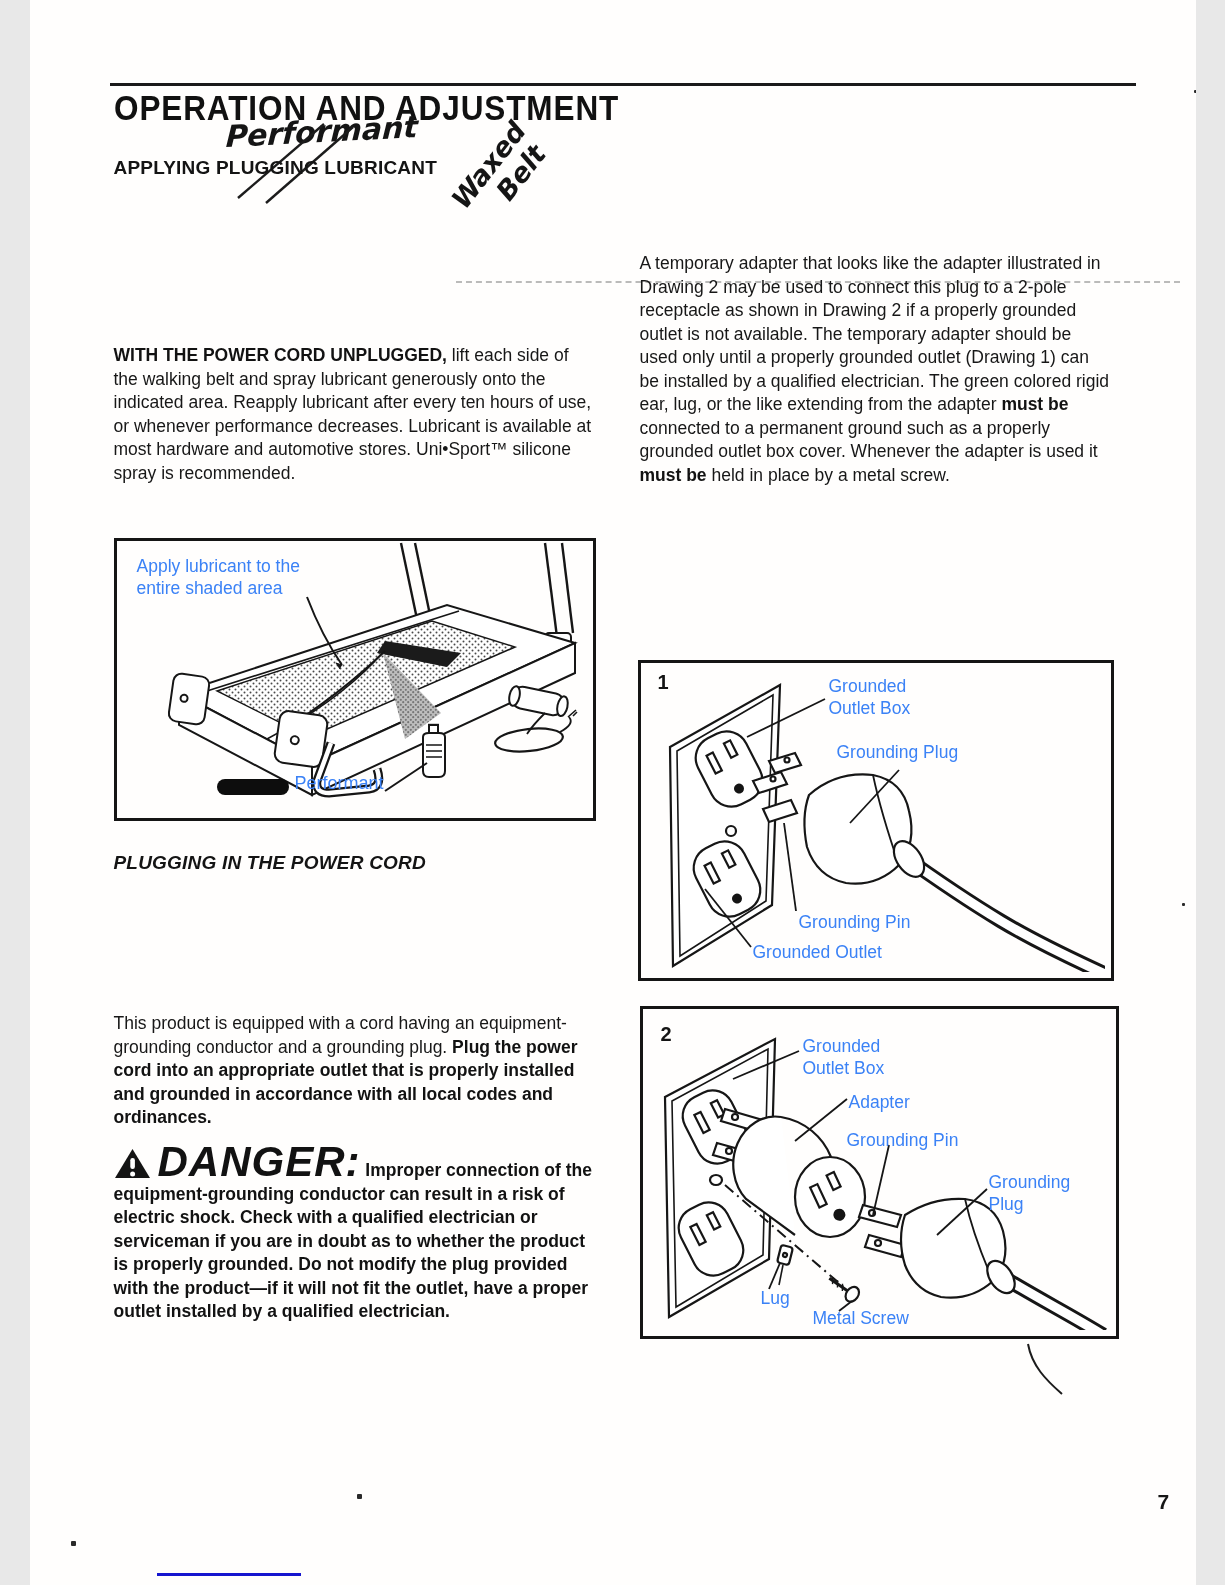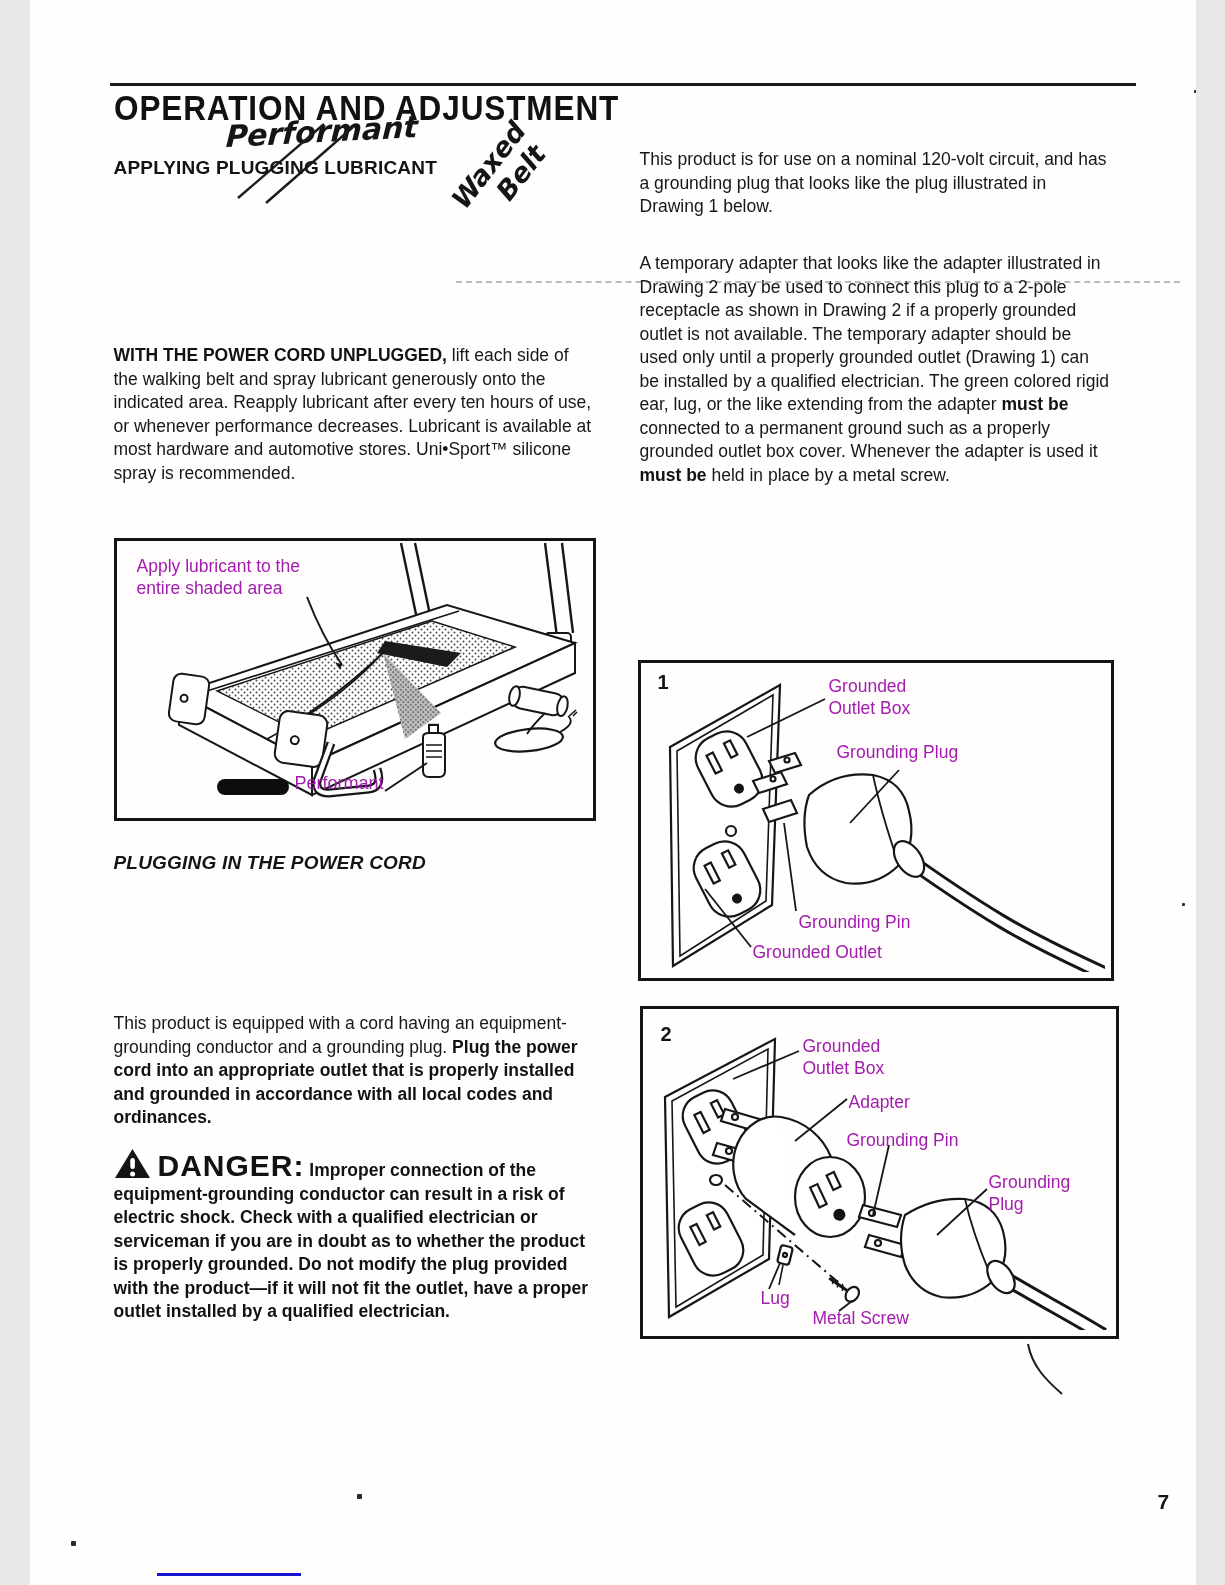--- a/index.html
+++ b/index.html
@@ -11,27 +11,27 @@
   }
   .abs{position:absolute;}
   .title{
     font-size:35px;font-weight:bold;letter-spacing:1px;white-space:nowrap;
     transform:scaleX(.9);transform-origin:0 0;color:#111;
   }
   .rule{background:#1a1a1a;height:3px;}
   .h2{font-size:19px;font-weight:bold;color:#141414;white-space:nowrap;letter-spacing:.2px;}
   .para{font-size:17.5px;line-height:23.5px;color:#171717;text-align:left;margin:0;}
   .para .b,.b{font-weight:bold;color:#121212;}
-  .para .big{font-size:30px;font-weight:bold;letter-spacing:1px;}
+  .para .big{font-size:42px;font-weight:bold;letter-spacing:1px;font-style:italic;}
   .hand{
     font-family:"DejaVu Sans",sans-serif;font-style:italic;font-weight:bold;
     color:#151515;white-space:nowrap;
   }
   .figbox{border:3px solid #151515;background:#fffefd;}
-  .figlabel{font-size:17.5px;line-height:22px;color:#a21caf;white-space:pre-line;}
+  .figlabel{font-size:17.5px;line-height:22px;color:#3b82f6;white-space:pre-line;}
   .fignum{font-size:20px;font-weight:bold;color:#141414;}
   .blob{background:#0d0d0d;border-radius:8px;}
   .speck{position:absolute;background:#2a2a2a;border-radius:1px;}
   .dashline{border-top:2px dashed #8f8f8f;opacity:.6;height:0;}
   .blueline{background:#1515cf;}
   .danger-icon{display:inline-block;margin-right:7px;vertical-align:-4px;}
   svg{display:block;}
 </style>
 </head>
 <body>
@@ -137,21 +137,20 @@
   <p class="abs para" style="left:84px;top:1012px;width:478px;"><span>This product is equipped with a cord having an equipment-grounding conductor and a grounding plug. </span><span class="b">Plug the power cord into an appropriate outlet that is properly installed and grounded in accordance with all local codes and ordinances.</span></p>
 
   <p class="abs para" style="left:84px;top:1148px;width:484px;">
     <span class="danger-icon"><svg width="37" height="32" viewBox="0 0 37 32">
           <path d="M18.5 1 L36 30 L1 30 Z" fill="#141414"></path>
           <rect x="16.3" y="10" width="4.6" height="11" rx="2.2" fill="#fff"></rect>
           <circle cx="18.6" cy="26" r="2.5" fill="#fff"></circle>
         </svg></span><span><span class="b big">DANGER:</span><span class="b"> Improper connection of the equipment-grounding conductor can result in a risk of electric shock. Check with a qualified electrician or serviceman if you are in doubt as to whether the product is properly grounded. Do not modify the plug provided with the product—if it will not fit the outlet, have a proper outlet installed by a qualified electrician.</span></span>
   </p>
 
-  <p class="abs para" style="left:610px;top:148px;width:470px;">This product is for use on a nominal 120-volt circuit, and has a grounding plug that looks like the plug illustrated in Drawing 1 below.</p>
 
   <p class="abs para" style="left:610px;top:252px;width:470px;"><span>A temporary adapter that looks like the adapter illustrated in Drawing 2 may be used to connect this plug to a 2-pole receptacle as shown in Drawing 2 if a properly grounded outlet is not available. The temporary adapter should be used only until a properly grounded outlet (Drawing 1) can be installed by a qualified electrician. The green colored rigid ear, lug, or the like extending from the adapter </span><span class="b">must be</span><span> connected to a permanent ground such as a properly grounded outlet box cover. Whenever the adapter is used it </span><span class="b">must be</span><span> held in place by a metal screw.</span></p>
 
 
   <div class="abs figbox" style="left:608px;top:660px;width:470px;height:315px;">
     <svg class="abs" style="left:0;top:0;" width="464" height="309" viewBox="0 0 464 309">
       <g stroke="#161616" fill="none" stroke-width="2.2">
 
         <path d="M29,84 L139,22 L131,242 L32,303 Z" fill="#fff"></path>
         <path d="M36,88 L132,32 L125,238 L39,293 Z" stroke-width="1.6"></path>

